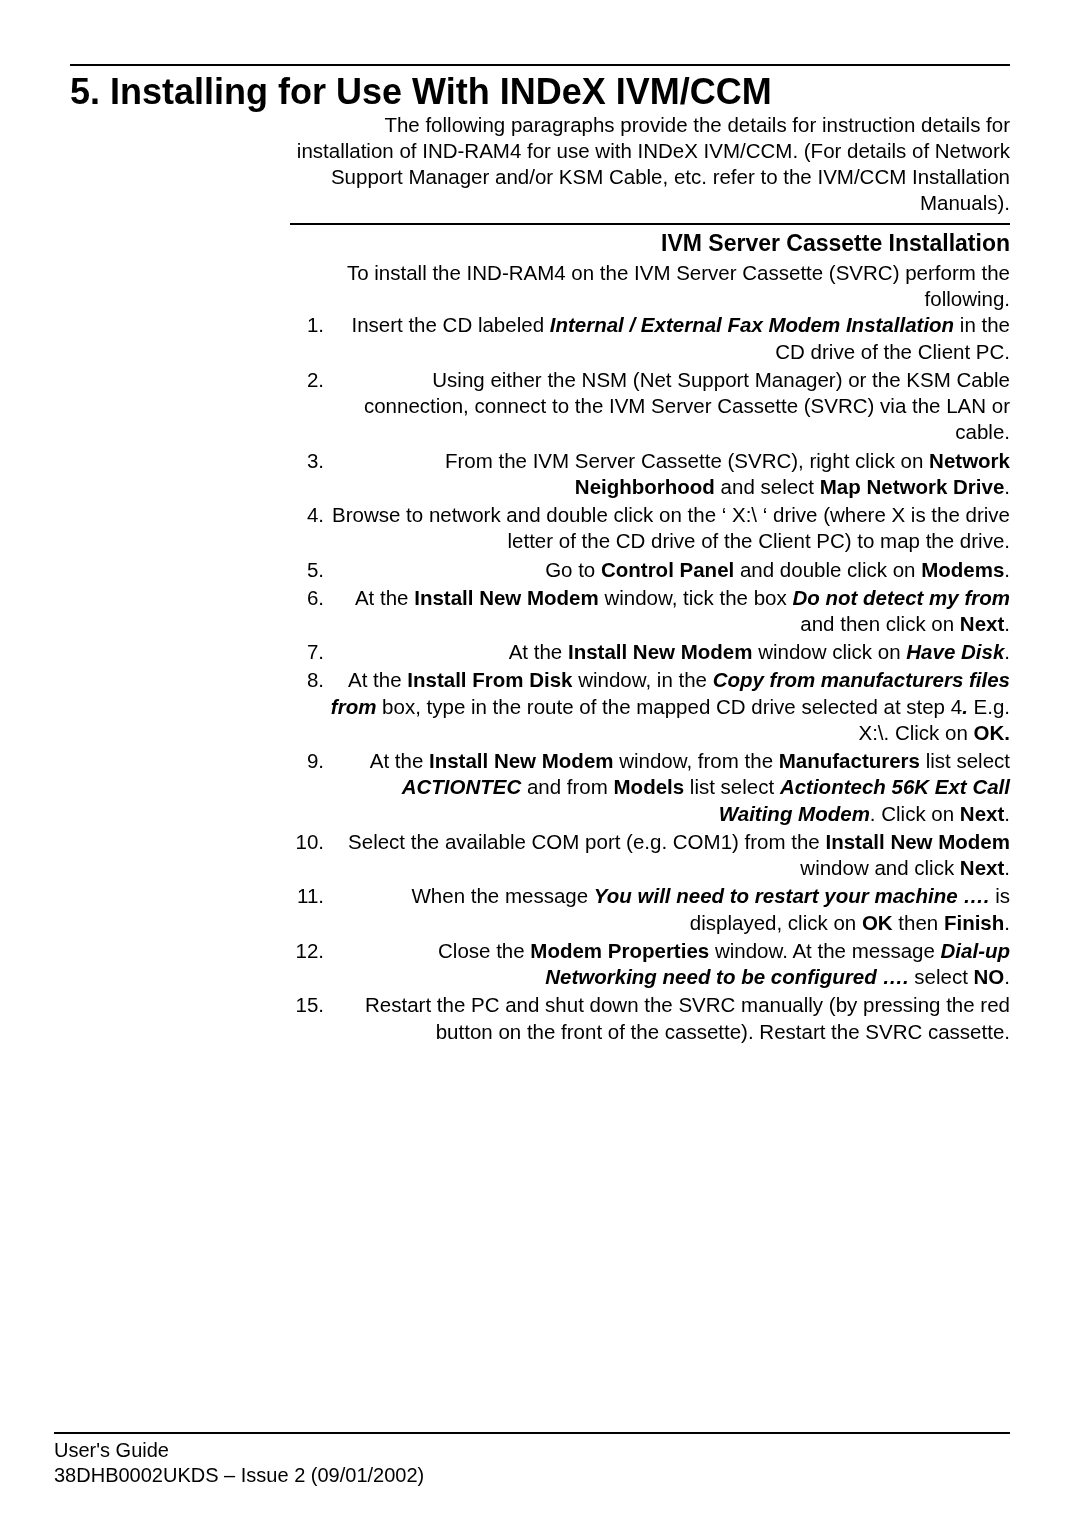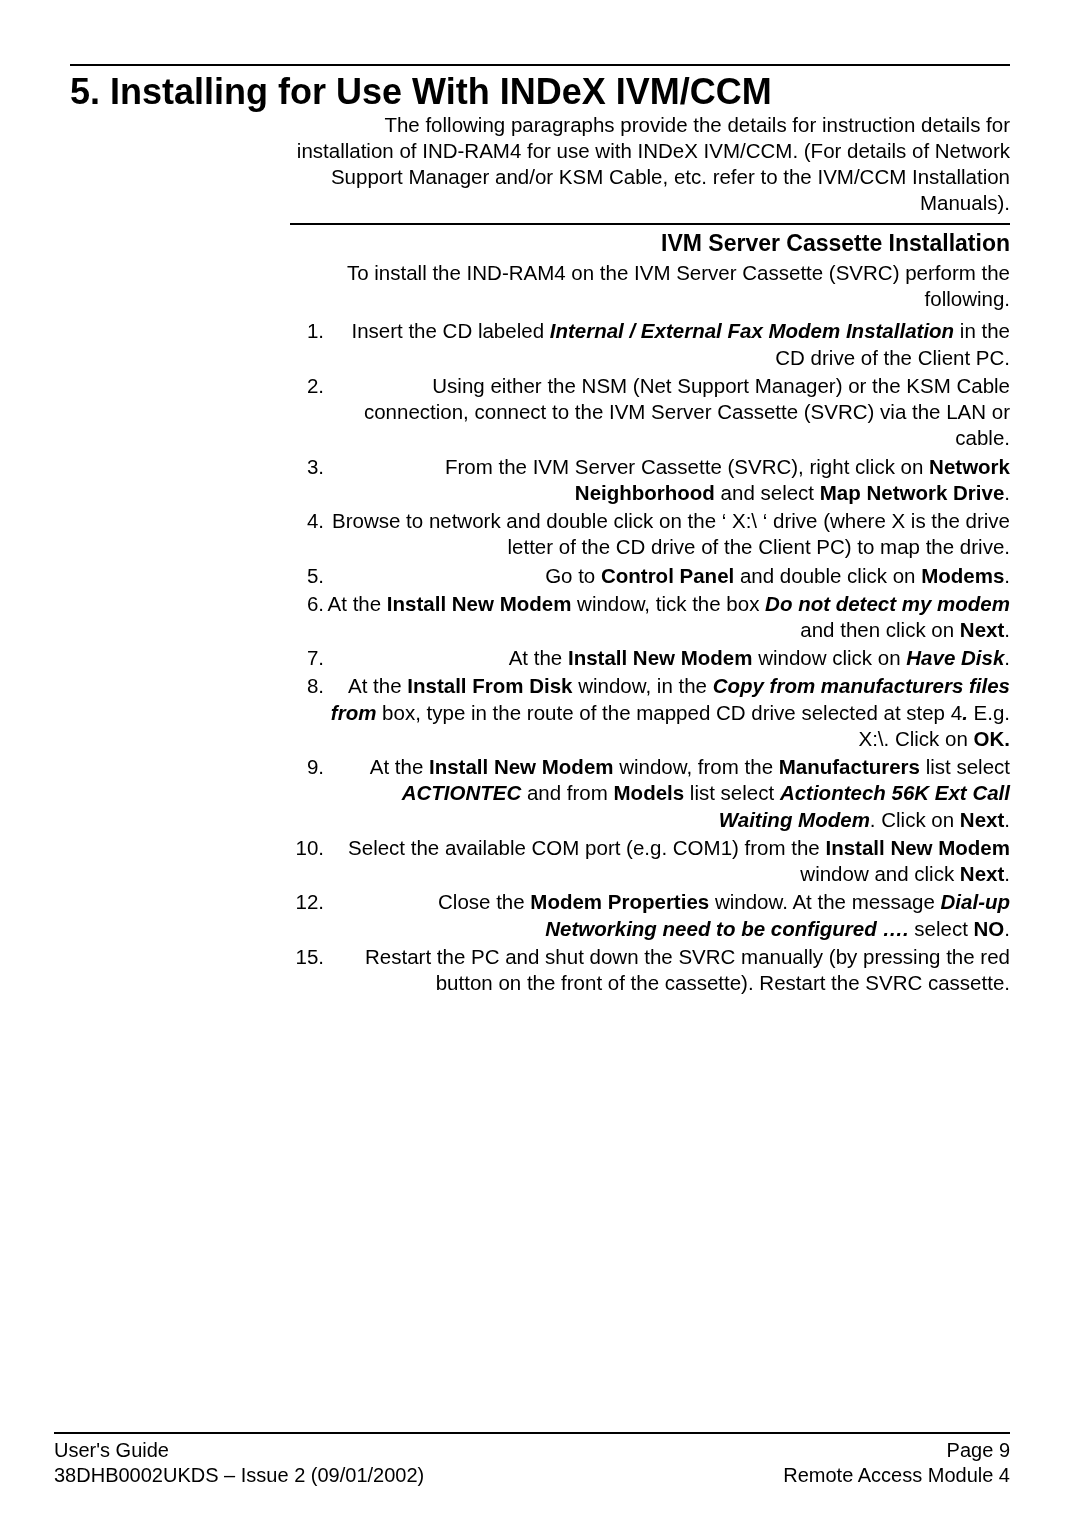--- a/index.html
+++ b/index.html
@@ -32,21 +32,21 @@
 .sub-rule {
   border-top: 2px solid #000;
   margin-top: 6px;
   margin-bottom: 4px;
 }
 .h2 {
   font-size: 23px;
   font-weight: bold;
   margin-bottom: 2px;
 }
-.lead { margin-bottom: 6px; }
+.lead { }
 ol { list-style: none; }
 li {
   display: flex;
   align-items: baseline;
   margin-bottom: 2px;
 }
 .num {
   min-width: 34px;
   flex: 0 0 34px;
 }
@@ -96,51 +96,51 @@
       <li>
         <span class="num">4.</span>
         <span class="body">Browse to network and double click on the ‘ X:\ ‘ drive (where X is the drive letter of the CD drive of the Client PC) to map the drive.</span>
       </li>
       <li>
         <span class="num">5.</span>
         <span class="body">Go to <b>Control Panel</b> and double click on <b>Modems</b>.</span>
       </li>
       <li>
         <span class="num">6.</span>
-        <span class="body">At the <b>Install New Modem</b> window, tick the box <i>Do not detect my modem</i> and then click on <b>Next</b>.</span>
+        <span class="body">At the <b>Install New Modem</b> window, tick the box <i>Do not detect my from</i> and then click on <b>Next</b>.</span>
       </li>
       <li>
         <span class="num">7.</span>
         <span class="body">At the <b>Install New Modem</b> window click on <i>Have Disk</i>.</span>
       </li>
       <li>
         <span class="num">8.</span>
         <span class="body">At the <b>Install From Disk</b> window, in the <i>Copy from manufacturers files from</i> box, type in the route of the mapped CD drive selected at step 4<i>.</i> E.g. X:\. Click on <b>OK.</b></span>
       </li>
       <li>
         <span class="num">9.</span>
         <span class="body">At the <b>Install New Modem</b> window, from the <b>Manufacturers</b> list select <i>ACTIONTEC</i> and from <b>Models</b> list select <i>Actiontech 56K Ext Call Waiting Modem</i>. Click on <b>Next</b>.</span>
       </li>
       <li>
         <span class="num">10.</span>
         <span class="body">Select the available COM port (e.g. COM1) from the <b>Install New Modem</b> window and click <b>Next</b>.</span>
       </li>
       <li>
+        <span class="num">11.</span>
+        <span class="body">When the message <i>You will need to restart your machine ….</i> is displayed, click on <b>OK</b> then <b>Finish</b>.</span>
+      </li>
+      <li>
         <span class="num">12.</span>
         <span class="body">Close the <b>Modem Properties</b> window. At the message <i>Dial-up Networking need to be configured ….</i> select <b>NO</b>.</span>
       </li>
       <li>
         <span class="num">15.</span>
         <span class="body">Restart the PC and shut down the SVRC manually (by pressing the red button on the front of the cassette). Restart the SVRC cassette.</span>
       </li>
     </ol>
 </div>
 
 <div class="footer">
   <div class="footer-left">
     <div>User's Guide</div>
     <div>38DHB0002UKDS – Issue 2 (09/01/2002)</div>
   </div>
-  <div class="footer-right">
-    <div>Page 9</div>
-    <div>Remote Access Module 4</div>
-  </div>
 </div>
 
 </body></html>

